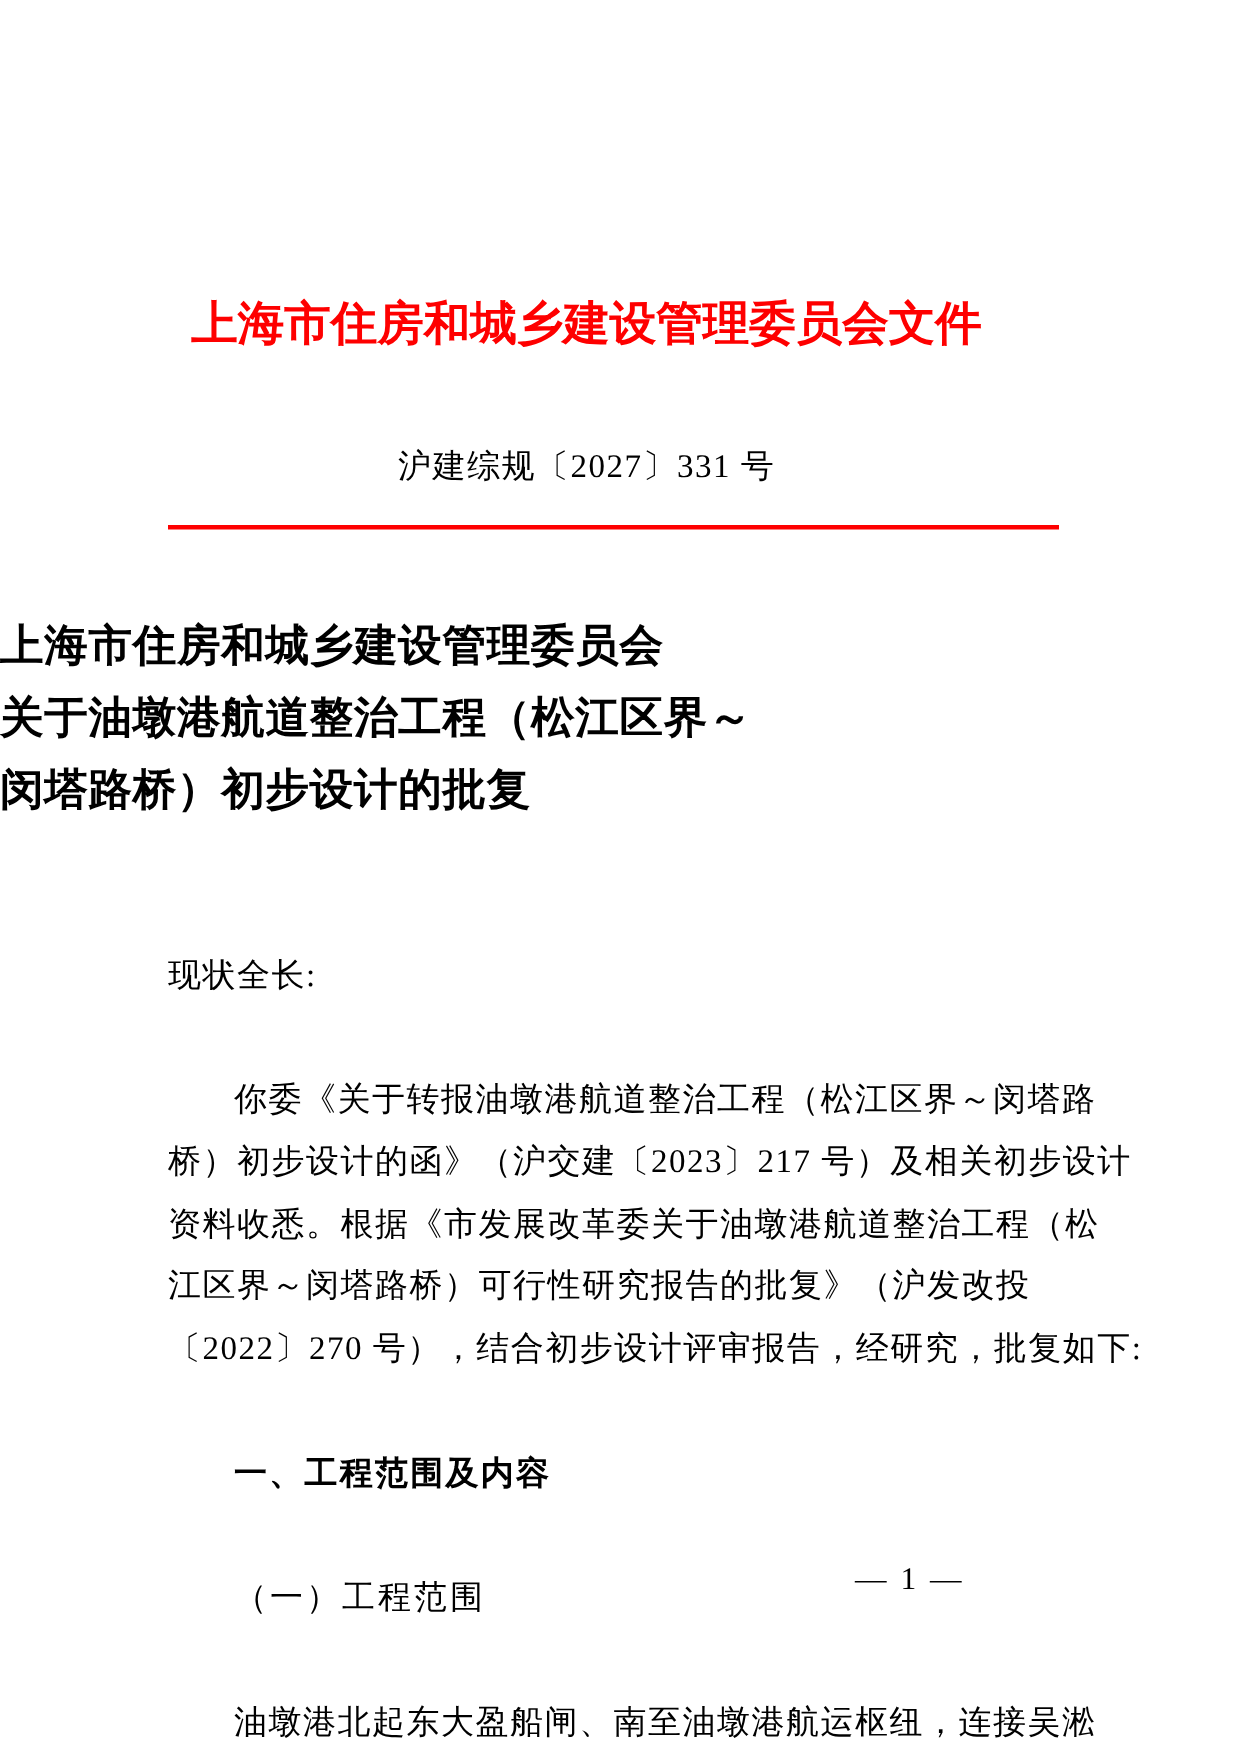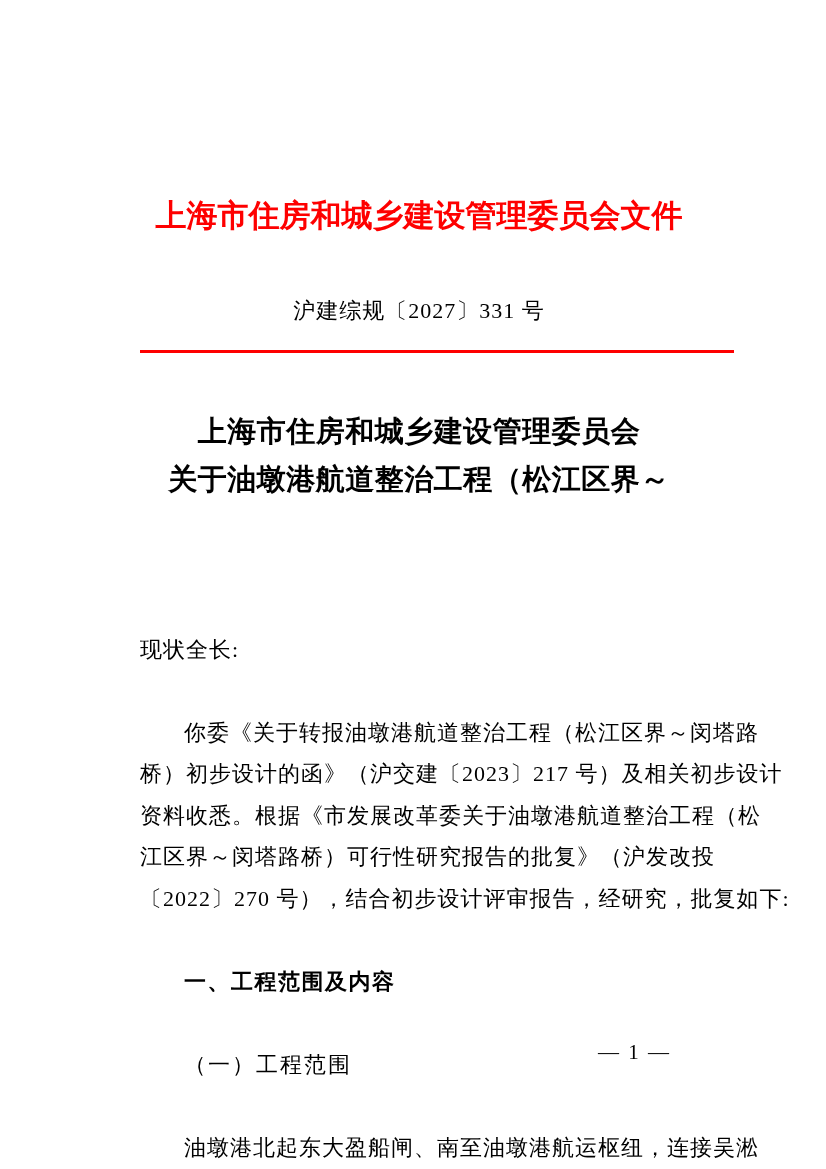--- a/index.html
+++ b/index.html
@@ -8,21 +8,20 @@
     background: #ffffff;
   }
   .page {
     position: relative;
     width: 782px;
     height: 1169px;
     background: #ffffff;
     font-family: "Liberation Serif", serif;
     color: #000000;
     overflow: hidden;
-    margin-left: 28px;
   }
   .org-title {
     position: absolute;
     top: 194px;
     left: 0;
     right: 0;
     text-align: center;
     font-size: 31px;
     font-weight: bold;
     color: #fe0000;
@@ -45,21 +44,21 @@
     left: 112px;
     width: 594px;
     height: 3px;
     background: #fe0000;
   }
   .doc-title {
     position: absolute;
     top: 407px;
     left: 0;
     right: 0;
-    text-align: center;
+    text-align: left;
     font-size: 29px;
     font-weight: bold;
     line-height: 48px;
     letter-spacing: 0.5px;
   }
   .body-block {
     position: absolute;
     top: 587px;
     left: 112px;
     width: 680px;
@@ -105,20 +104,21 @@
 
   <div class="org-title">上海市住房和城乡建设管理委员会文件</div>
 
   <div class="doc-number">沪建综规〔2027〕331 号</div>
 
   <div class="red-rule"></div>
 
   <div class="doc-title">
     <div>上海市住房和城乡建设管理委员会</div>
     <div>关于油墩港航道整治工程（松江区界～</div>
+    <div>闵塔路桥）初步设计的批复</div>
   </div>
 
   <div class="body-block">
     <p class="recipient">现状全长:</p>
     <p class="para">你委《关于转报油墩港航道整治工程（松江区界～闵塔路
 桥）初步设计的函》（沪交建〔2023〕217 号）及相关初步设计
 资料收悉。根据《市发展改革委关于油墩港航道整治工程（松
 江区界～闵塔路桥）可行性研究报告的批复》（沪发改投
 〔2022〕270 号），结合初步设计评审报告，经研究，批复如下:</p>
     <p class="section-heading">一、工程范围及内容</p>

